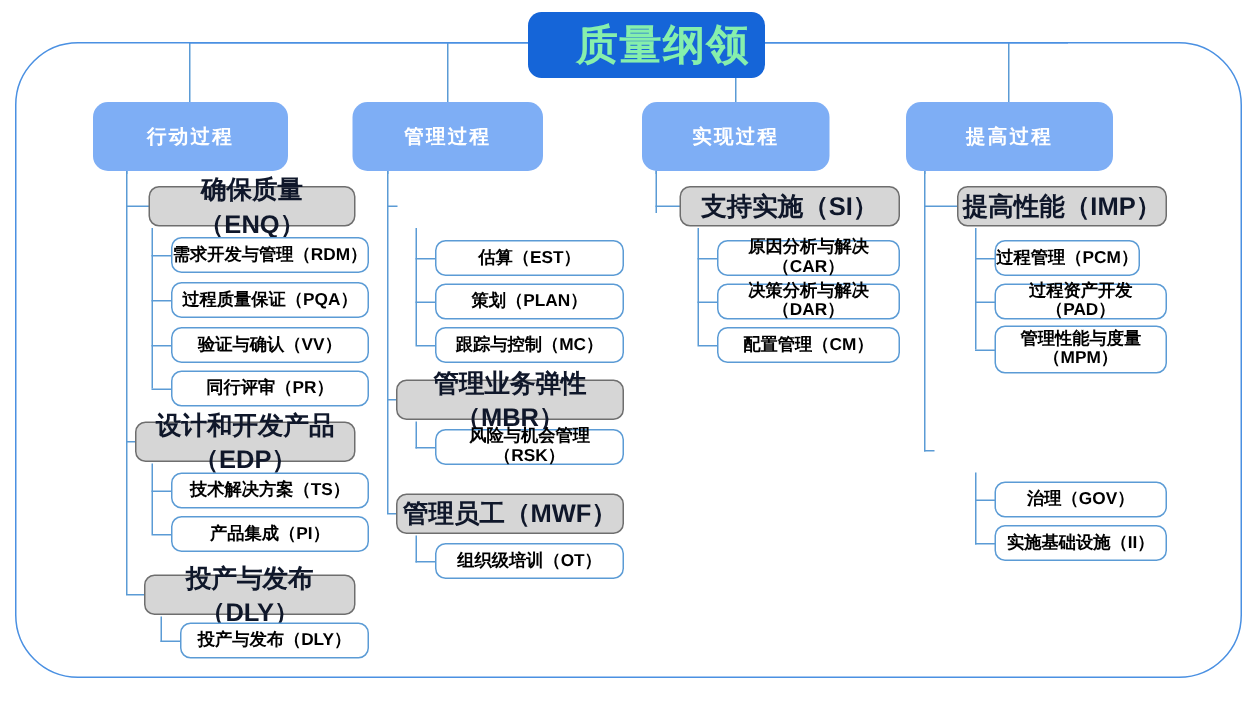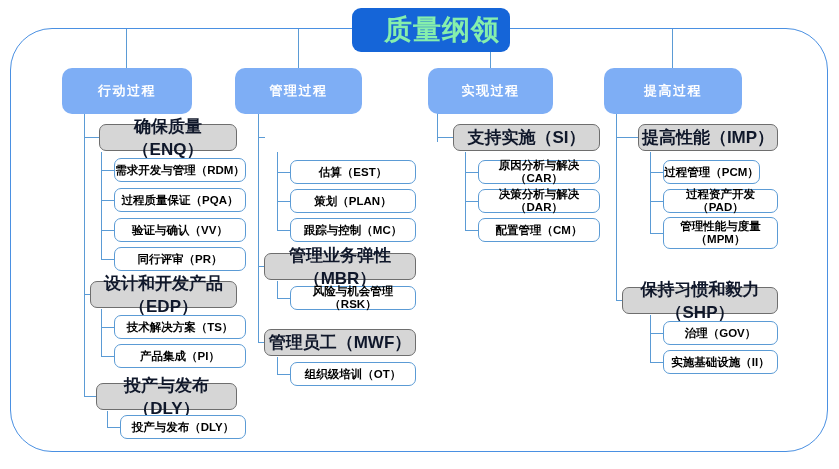--- a/index.html
+++ b/index.html
@@ -222,20 +222,19 @@
   <div class="conn-v" style="left:650px; top:152px; height:81px;"></div>
   <div class="conn-h" style="left:650px; top:172px; width:14px;"></div>
   <div class="leaf-box" style="left:663px; top:160px; width:97px;">过程管理（PCM）</div>
   <div class="conn-h" style="left:650px; top:201px; width:14px;"></div>
   <div class="leaf-box" style="left:663px; top:189px; width:115px;">过程资产开发（PAD）</div>
   <div class="conn-h" style="left:650px; top:233px; width:14px;"></div>
   <div class="leaf-box two-line" style="left:663px; top:217px; width:115px; white-space:pre-line;">管理性能与度量
 （MPM）</div>
 
   <div class="conn-h" style="left:616px; top:300px; width:7px;"></div>
-  <div class="grp-box" style="left:622px; top:287px; width:156px;">保持习惯和毅力（SHP）</div>
   <div class="conn-v" style="left:650px; top:315px; height:48px;"></div>
   <div class="conn-h" style="left:650px; top:333px; width:14px;"></div>
   <div class="leaf-box" style="left:663px; top:321px; width:115px;">治理（GOV）</div>
   <div class="conn-h" style="left:650px; top:362px; width:14px;"></div>
   <div class="leaf-box" style="left:663px; top:350px; width:115px;">实施基础设施（II）</div>
 
 </div>
 
 </body></html>

